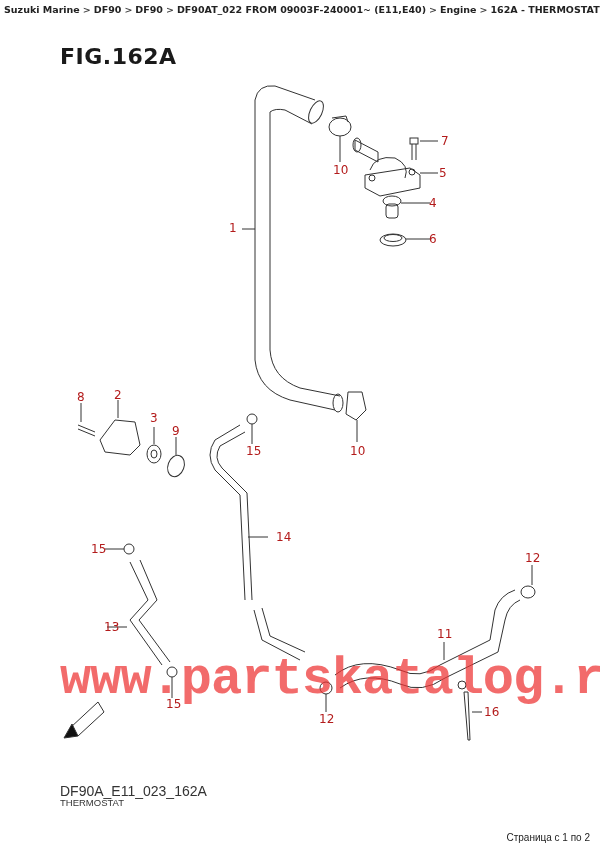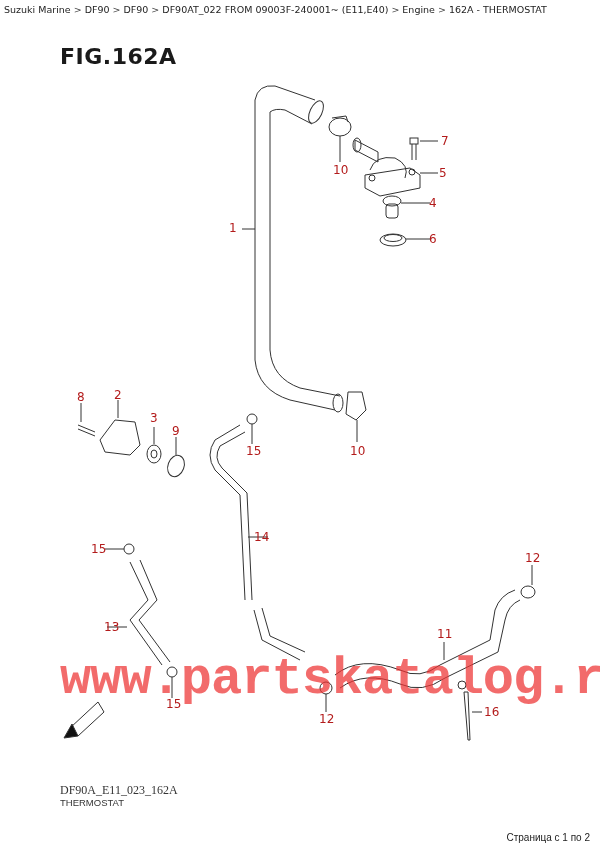--- a/index.html
+++ b/index.html
@@ -1,24 +1,24 @@
 <!DOCTYPE html>
 <html><head>
 <meta charset="utf-8">
 <style>
   html, body { margin:0; padding:0; background:#ffffff; }
   body { width:600px; height:848px; position:relative; overflow:hidden; font-family:"DejaVu Sans", sans-serif; }
-  .breadcrumb { position:absolute; left:4px; top:4px; font-size:9.5px; color:#222; white-space:nowrap; }
+  .breadcrumb { position:absolute; left:4px; top:4px; font-size:9.5px; color:#222; white-space:nowrap;font-weight:bold; }
   .breadcrumb span.sep { margin:0 3px; color:#444; }
   .breadcrumb a { color:#222; text-decoration:none; }
   .fig-title { position:absolute; left:60px; top:44px; font-size:22px; font-weight:bold; color:#1a1a1a; letter-spacing:0.5px; }
   .diagram { position:absolute; left:0; top:0; width:600px; height:848px; }
   .callout { position:absolute; font-size:12px; color:#b31b1b; font-family:"DejaVu Sans", sans-serif; }
   .watermark { position:absolute; left:60px; top:650px; font-size:52px; font-weight:bold; color:#ee3333; opacity:0.72; font-family:Liberation Mono, monospace; letter-spacing:-1px; white-space:nowrap; }
-  .caption-code { position:absolute; left:60px; top:783px; font-size:12px; color:#333; font-family:Liberation Serif, serif; }
+  .caption-code { position:absolute; left:60px; top:783px; font-size:14px; color:#333; font-family:Liberation Sans, sans-serif; }
   .caption-name { position:absolute; left:60px; top:797px; font-size:9.5px; color:#333; font-family:"Liberation Sans", sans-serif; }
   .pager { position:absolute; right:10px; top:832px; font-size:10px; color:#222; font-family:"Liberation Sans", sans-serif; }
 </style>
 </head>
 <body>
 
 <div class="breadcrumb">
   <a>Suzuki Marine</a><span class="sep">&gt;</span><a>DF90</a><span class="sep">&gt;</span><a>DF90</a><span class="sep">&gt;</span><a>DF90AT_022 FROM 09003F-240001~ (E11,E40)</a><span class="sep">&gt;</span><a>Engine</a><span class="sep">&gt;</span><span>162A - THERMOSTAT</span>
 </div>
 
@@ -161,21 +161,21 @@
 <div class="callout" style="left:429px;top:232px;">6</div>
 <div class="callout" style="left:441px;top:134px;">7</div>
 <div class="callout" style="left:77px;top:390px;">8</div>
 <div class="callout" style="left:172px;top:424px;">9</div>
 <div class="callout" style="left:333px;top:163px;">10</div>
 <div class="callout" style="left:350px;top:444px;">10</div>
 <div class="callout" style="left:437px;top:627px;">11</div>
 <div class="callout" style="left:319px;top:712px;">12</div>
 <div class="callout" style="left:525px;top:551px;">12</div>
 <div class="callout" style="left:104px;top:620px;">13</div>
-<div class="callout" style="left:254px;top:530px;">14</div>
+<div class="callout" style="left:276px;top:530px;">14</div>
 <div class="callout" style="left:246px;top:444px;">15</div>
 <div class="callout" style="left:91px;top:542px;">15</div>
 <div class="callout" style="left:166px;top:697px;">15</div>
 <div class="callout" style="left:484px;top:705px;">16</div>
 
 <div class="watermark">www.partskatalog.ru</div>
 
 <div class="caption-code">DF90A_E11_023_162A</div>
 <div class="caption-name">THERMOSTAT</div>
 

